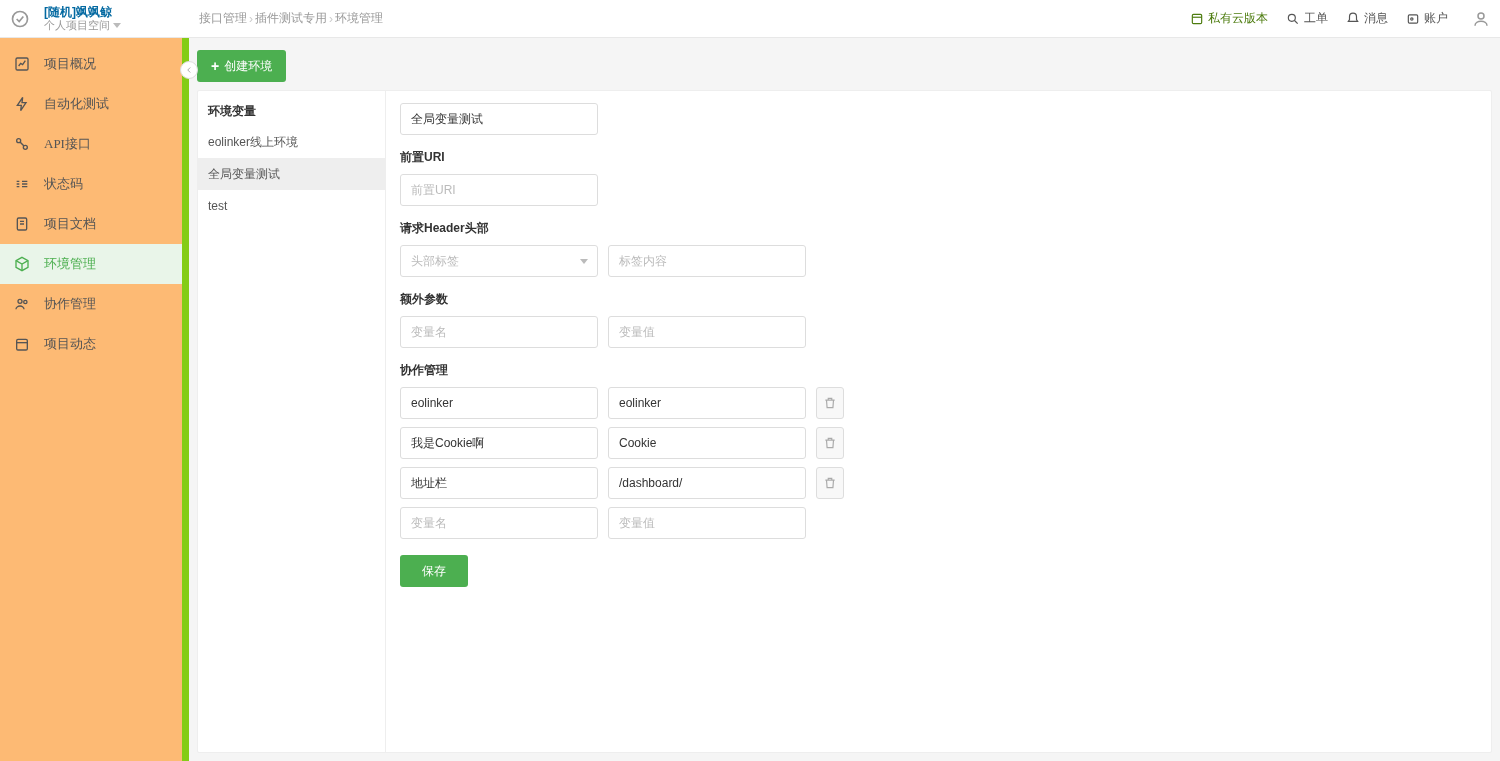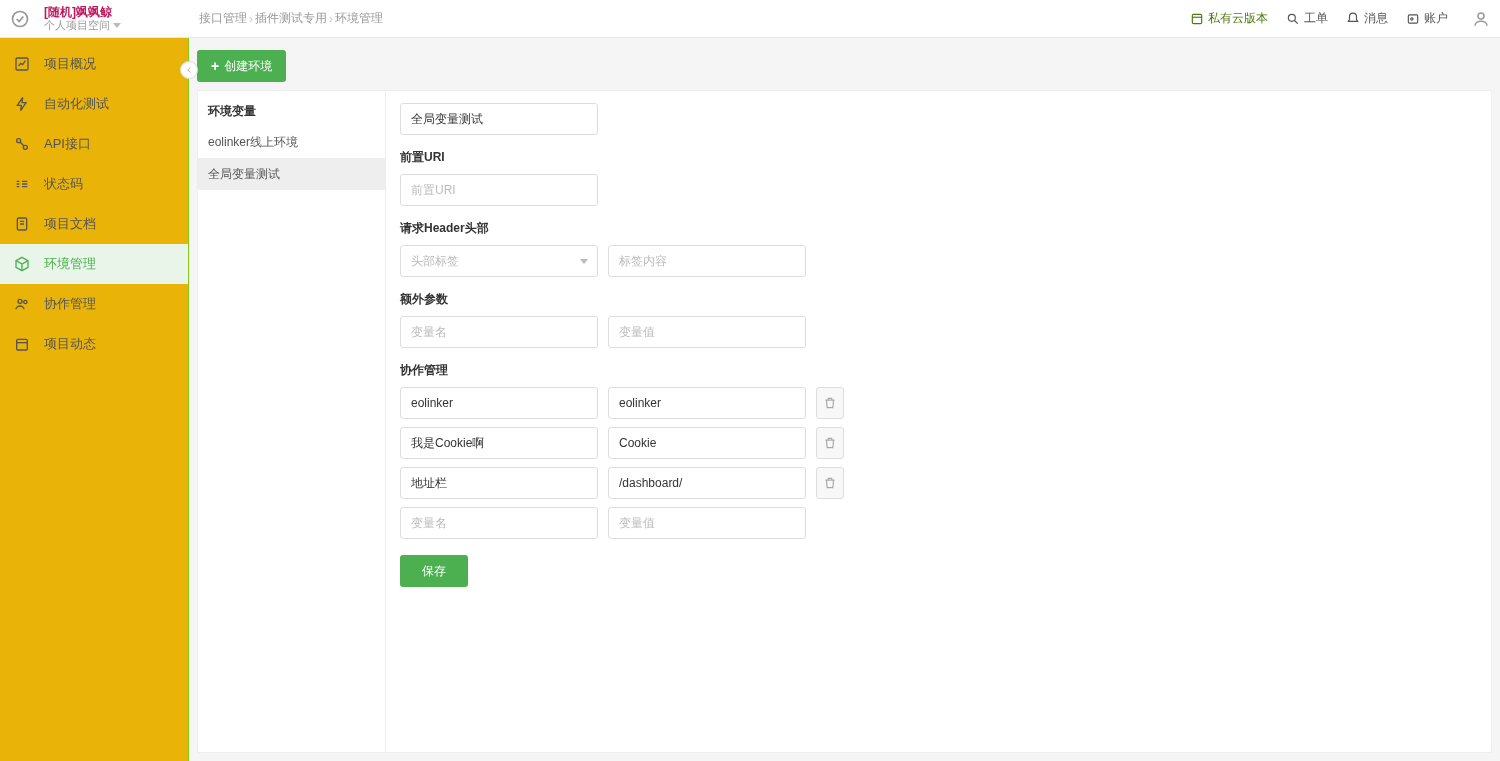--- a/index.html
+++ b/index.html
@@ -2,33 +2,33 @@
 <html><head>
   <meta charset="utf-8">
   <style>
     * { margin: 0; padding: 0; box-sizing: border-box; }
     body { font-family: -apple-system, "Microsoft YaHei", "PingFang SC", sans-serif; font-size: 13px; color: #333; background: #f5f5f5; }
     .app { display: flex; flex-direction: column; height: 761px; width: 1500px; }
     
     .topbar { height: 38px; background: #fff; border-bottom: 1px solid #e8e8e8; display: flex; align-items: center; padding: 0 10px; }
     .logo-icon { width: 20px; height: 20px; color: #999; margin-right: 14px; }
     .project-block { display: flex; flex-direction: column; line-height: 1.2; margin-right: 30px; min-width: 125px; }
-    .project-name { font-size: 12px; font-weight: 600; color: #be185d; }
+    .project-name { font-size: 12px; font-weight: 600; color: #0369a1; }
     .project-sub { font-size: 11px; color: #999; display: flex; align-items: center; gap: 3px; }
     .chev-down { display:inline-block; width:0; height:0; border-left:4px solid transparent; border-right:4px solid transparent; border-top:5px solid #bbb; }
     .breadcrumb { font-size: 12px; color: #999; display:flex; gap:2px; align-items:center; }
     .breadcrumb .sep { color:#ccc; }
     .top-right { margin-left: auto; display: flex; align-items:center; gap: 18px; font-size: 12px; color: #555;}
     .top-link { display:flex; align-items:center; gap:4px; cursor:pointer; }
     .top-link.red { color:#4d7c0f; }
     .icon { width:14px; height:14px; display:inline-block; }
     .user-icon-big { width:18px; height:18px; color:#999; margin-left:6px;}
     
     .body { flex:1; display:flex; min-height:0;}
-    .sidebar { width:189px; background:#eab308; border-right:1px solid #84cc16; padding-top:6px; }
+    .sidebar { width:189px; background:#fdba74; border-right:7px solid #84cc16; padding-top:6px;font-family:Liberation Serif, serif; }
     .side-item { height:40px; display:flex; align-items:center; gap:14px; padding:0 14px; font-size:13px; color:#555; cursor:pointer;}
     .side-item.active { background:#e9f5e9; color:#4caf50;}
     .side-item .icon { width:16px; height:16px;}
     .content-area { flex:1; display:flex; flex-direction:column; padding:8px; background:#f5f5f5; min-width:0;}
     .action-bar { padding:4px 0 8px 0; position:relative;}
     .collapse-handle { position:absolute; left:-17px; top:15px; width:18px; height:18px; border:1px solid #ddd; background:#fff; border-radius:50%; display:flex; align-items:center; justify-content:center; cursor:pointer;}
     .collapse-handle svg{width:10px;height:10px;color:#999;}
     .btn-primary { background:#4caf50; color:#fff; border:none; border-radius:3px; height:32px; padding:0 14px; font-size:12px; display:inline-flex; align-items:center; gap:5px; cursor:pointer;}
     .panel-row { flex:1; display:flex; background:#fff; border:1px solid #eee; min-height:0; overflow:hidden; border-radius:2px;}
     .env-list { width:188px; border-right:1px solid #eee; }
@@ -182,20 +182,21 @@
           <span class="plus">+</span>
           <span>创建环境</span>
         </button>
       </div>
 
       <div class="panel-row">
         <div class="env-list">
           <div class="env-list-title">环境变量</div>
           <div class="env-item">eolinker线上环境</div>
           <div class="env-item active">全局变量测试</div>
+          <div class="env-item">test</div>
         </div>
 
         <div class="form-area">
           <div class="field-block">
             <input class="input" value="全局变量测试" style="">
           </div>
 
           <div class="field-block">
             <div class="field-label">前置URI</div>
             <input class="input" placeholder="前置URI" style="">

